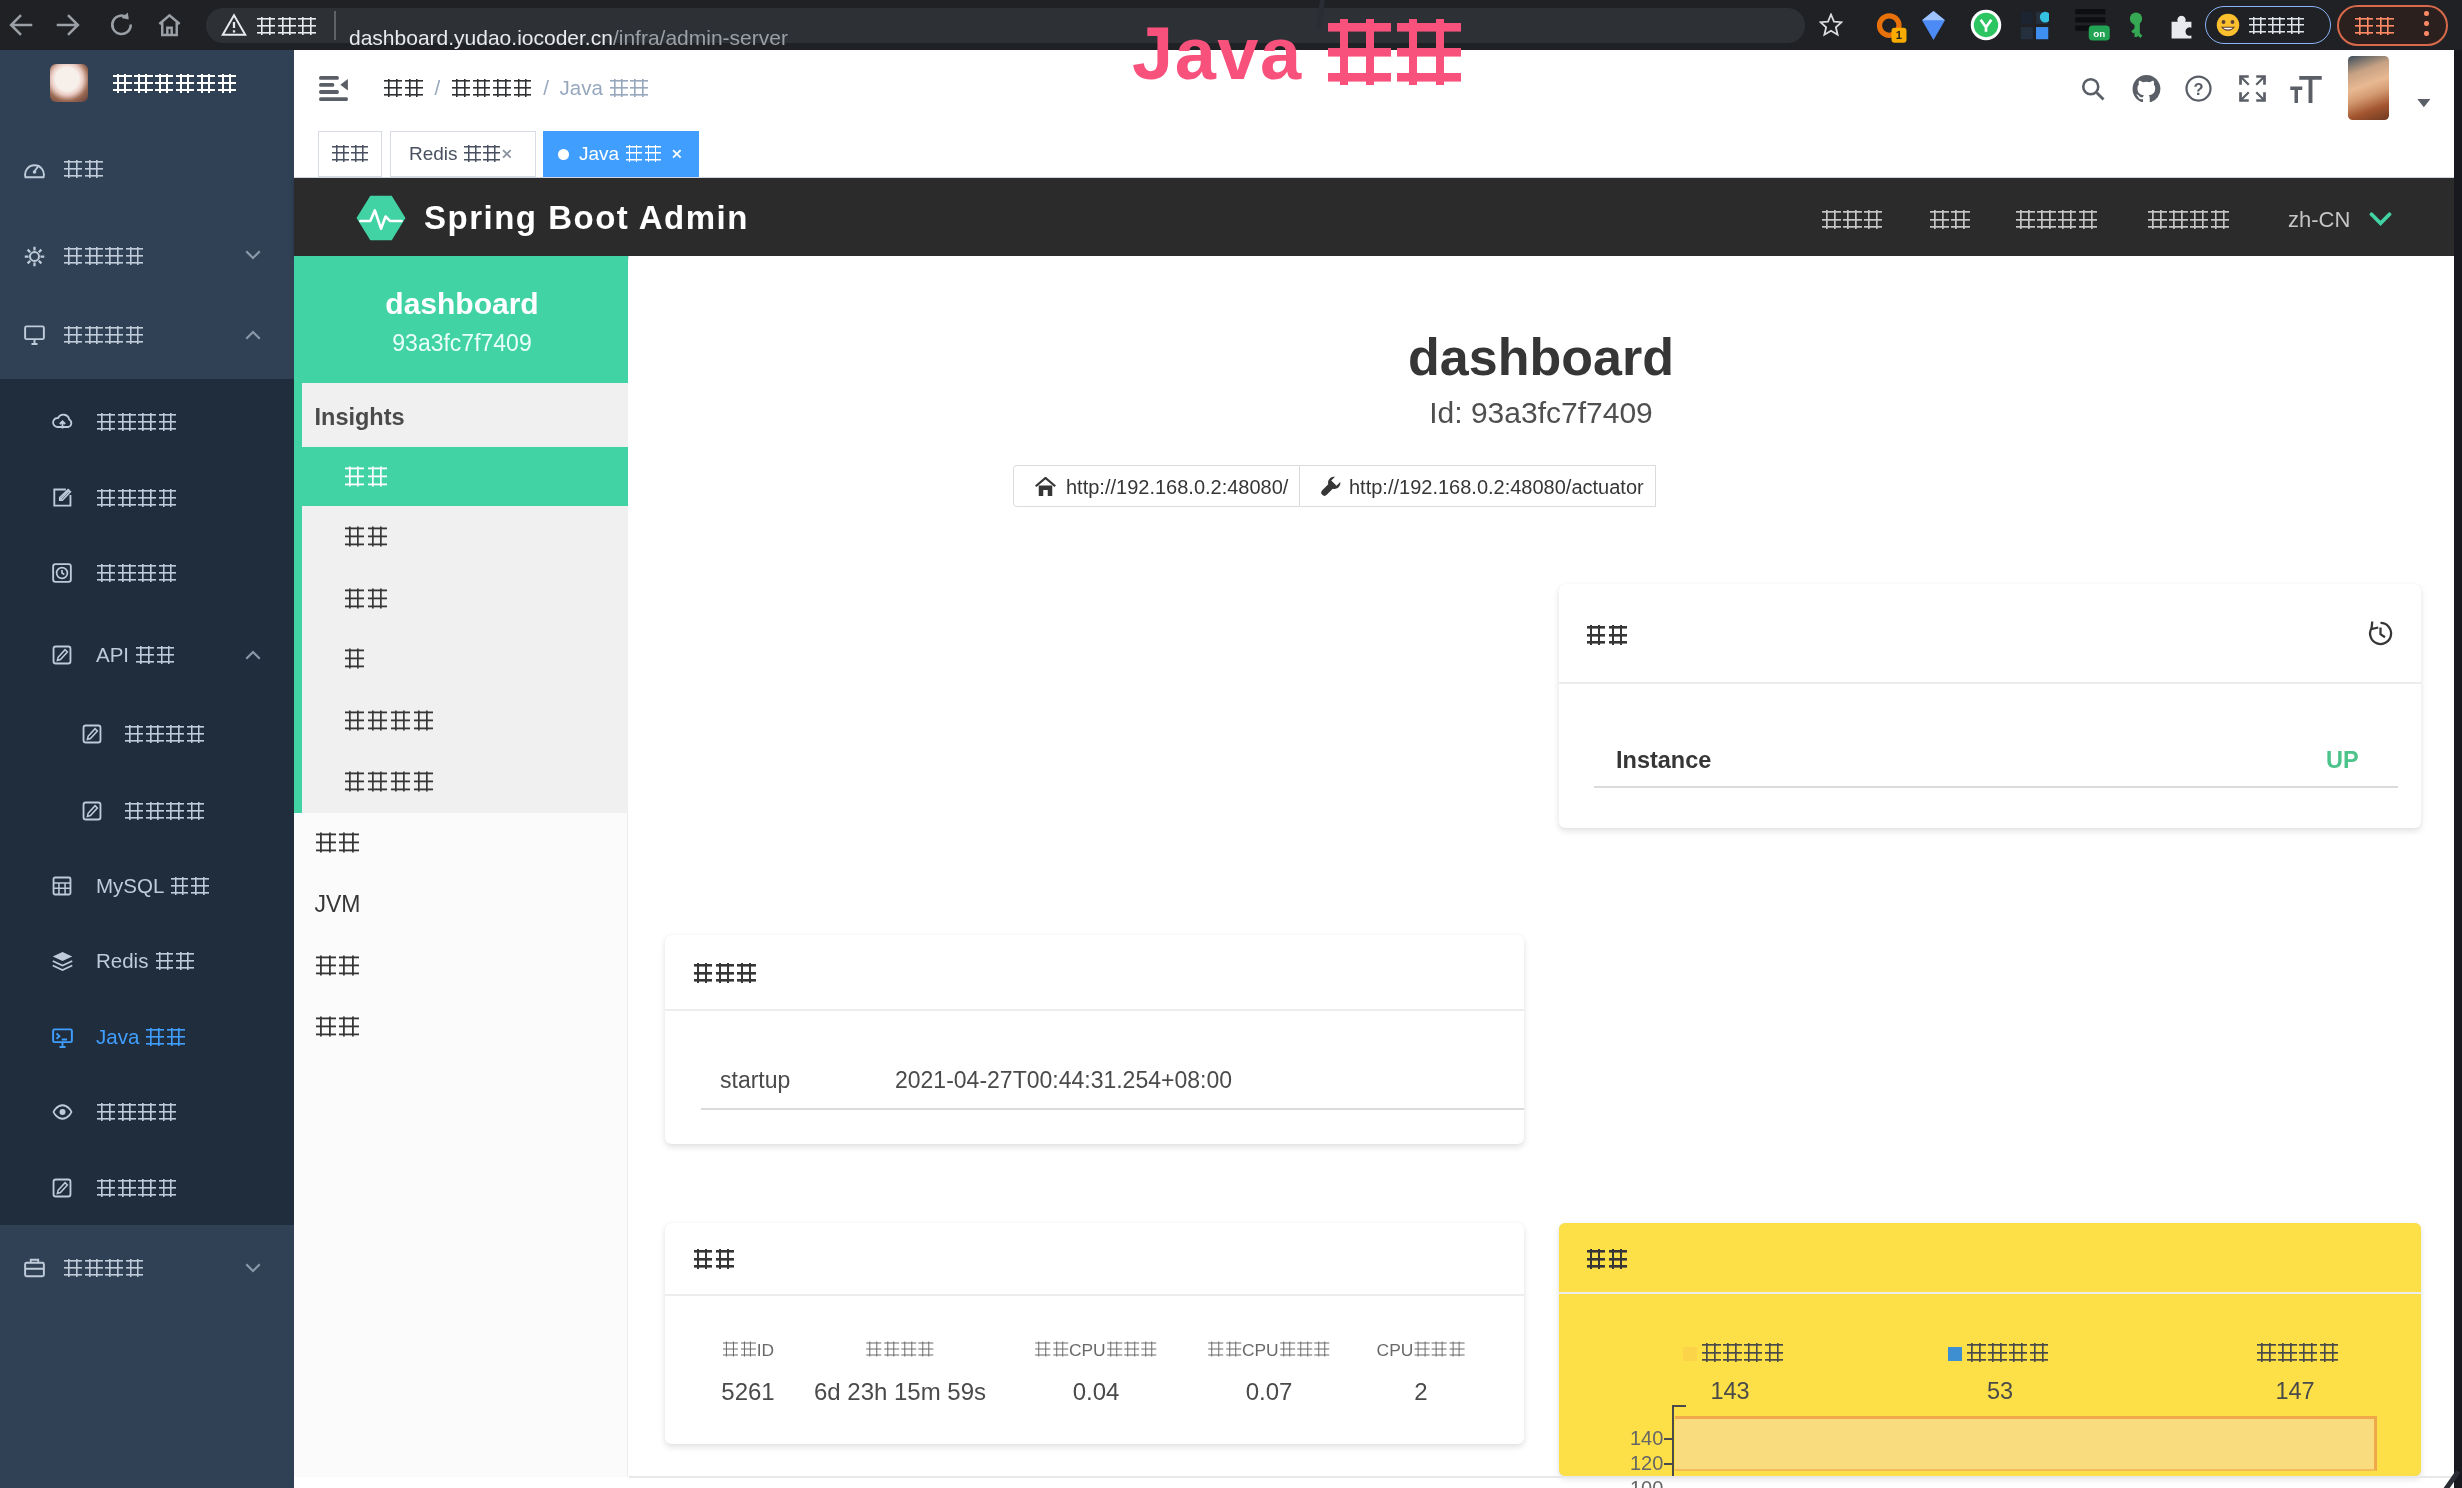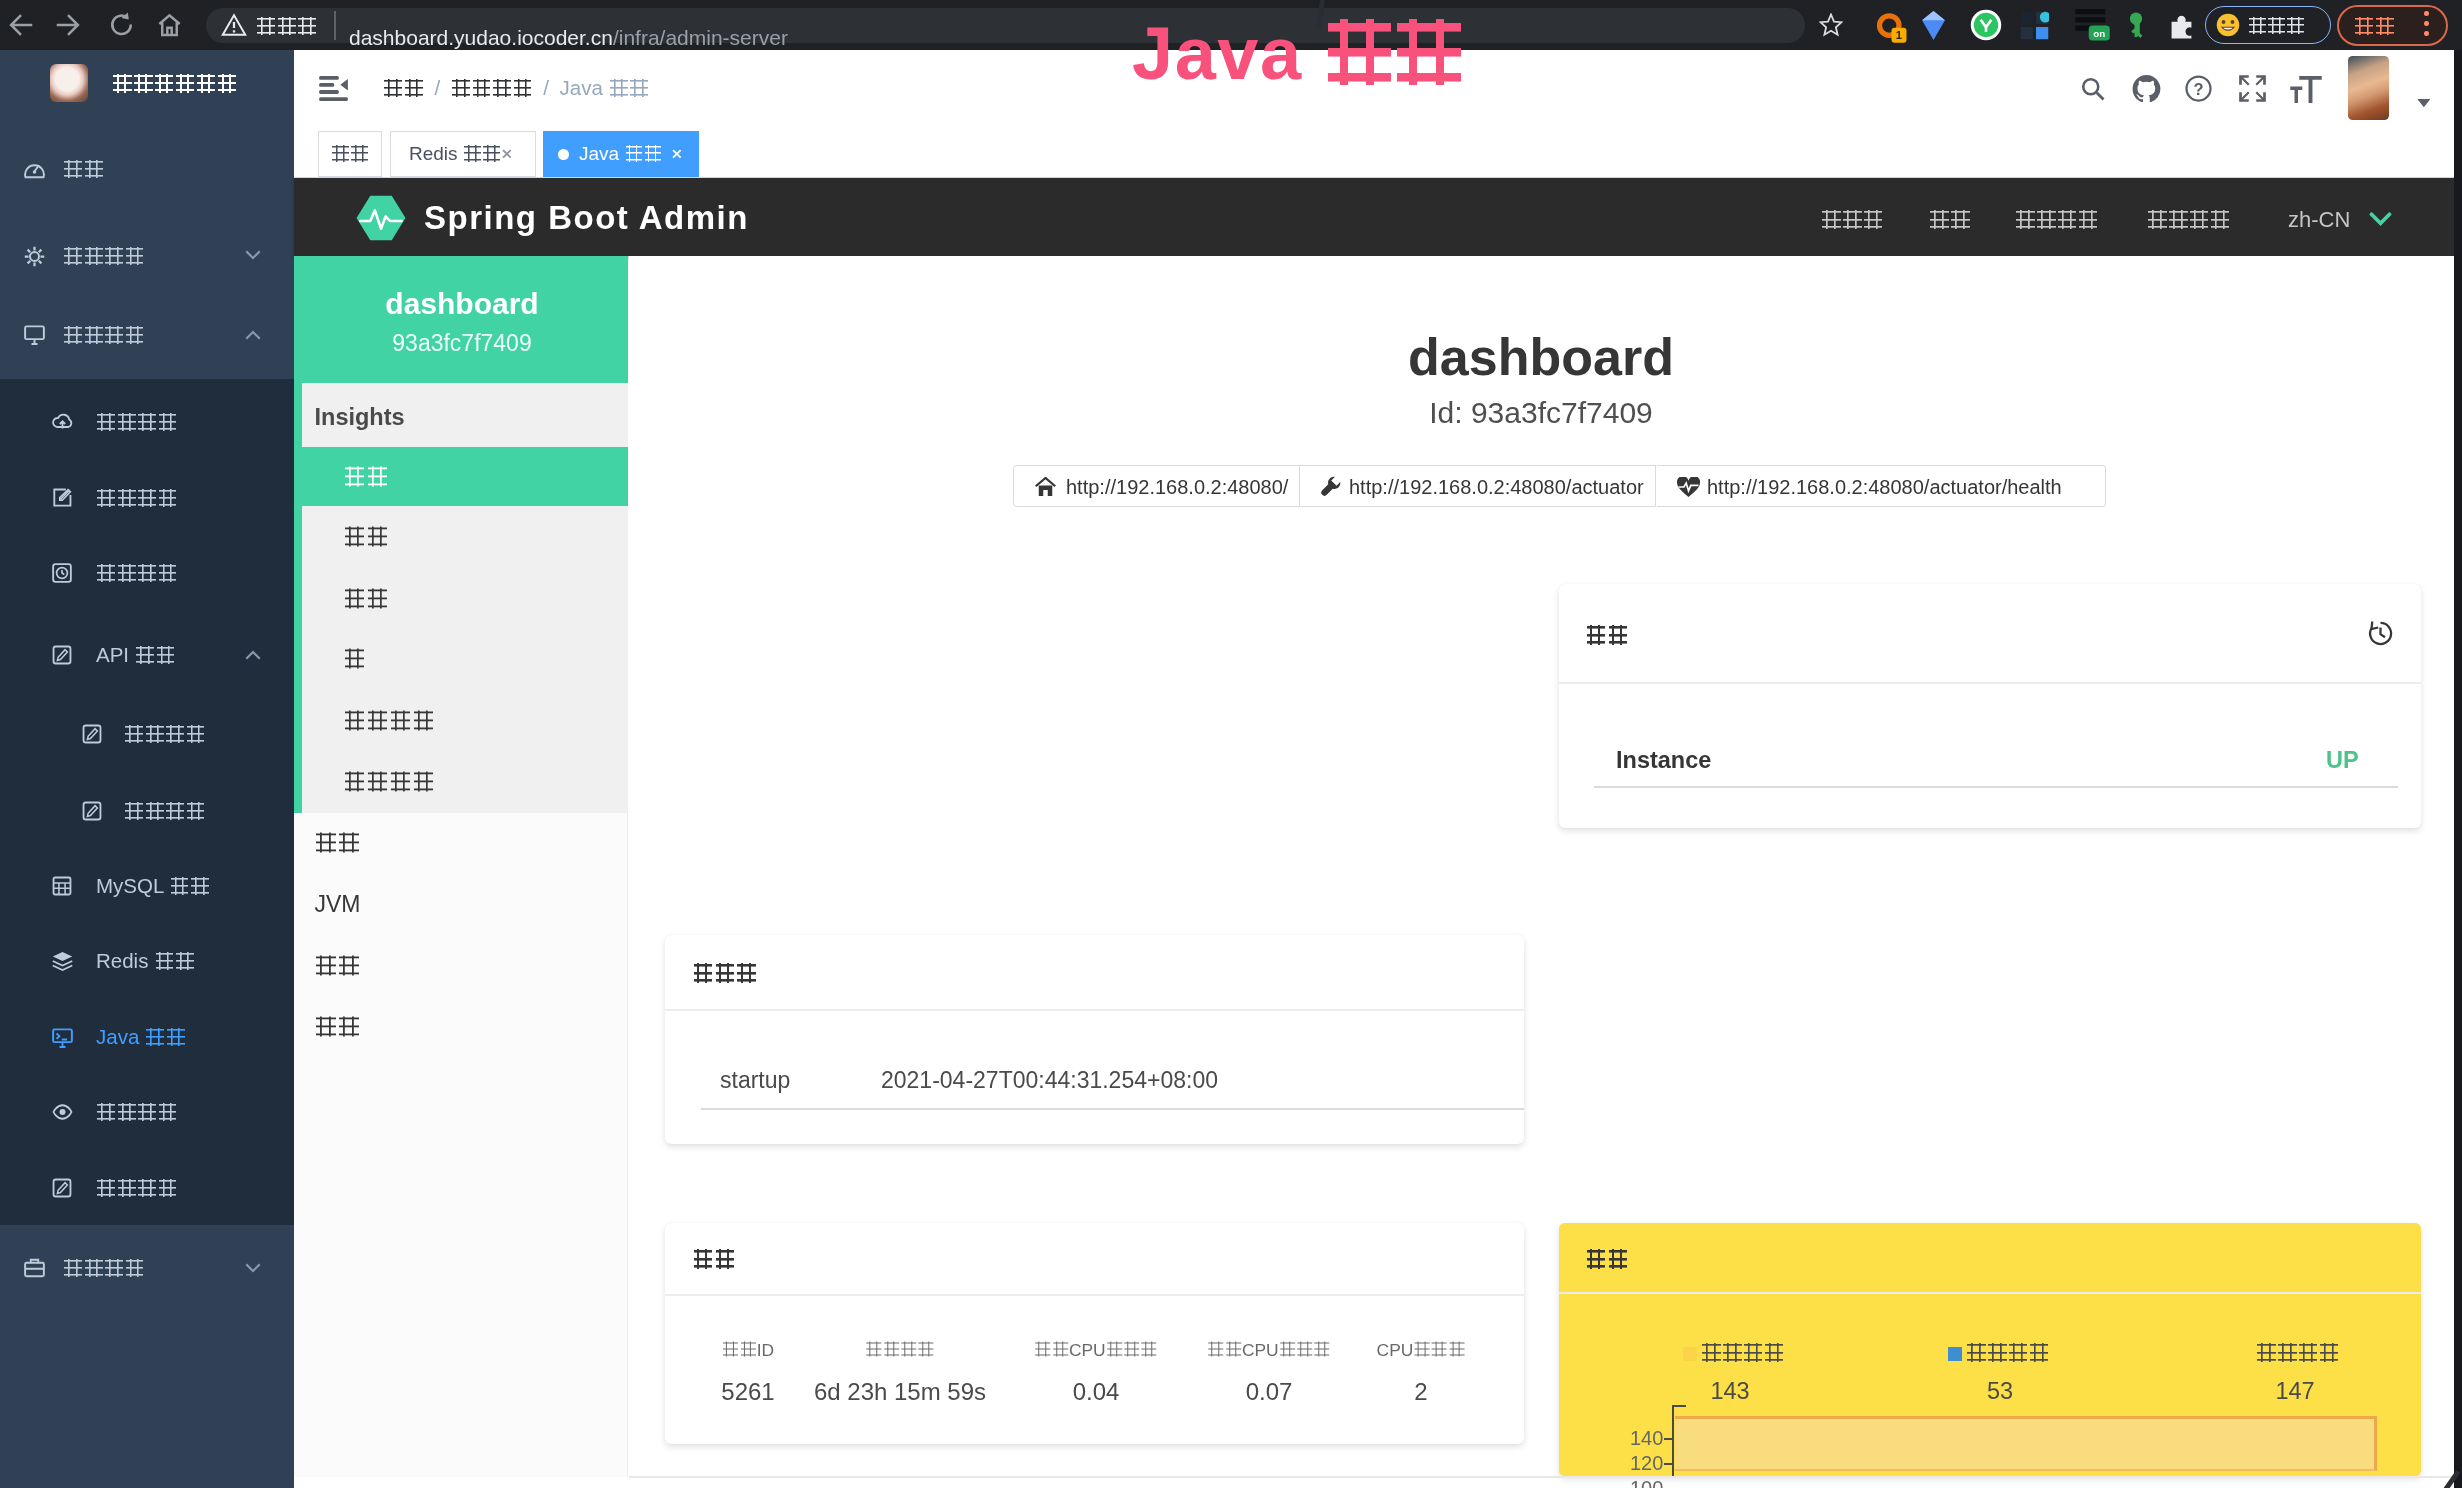--- a/index.html
+++ b/index.html
@@ -317,47 +317,40 @@
         <path d="M5 11 V25 H11 V17 H17 V25 H23 V11" fill="#363636"></path>
       </svg>
     <div class="t" style="left:52px;top:21px;font-size:20px;color:#363636">http://192.168.0.2:48080/</div>
   </div>
   <div class="a" style="left:671px;top:209px;width:356px;height:42px;border:1.5px solid #dbdbdb;border-left:none;background:#fff">
     <svg class="a" style="left:20px;top:10px" width="21" height="21" viewBox="0 0 28 28">
         <path d="M27 8 A8 8 0 0 1 17 17 L9 25 A3.5 3.5 0 0 1 3 19 L11 11 A8 8 0 0 1 20 1 L15 6 L22 13 L27 8" fill="#363636"></path>
       </svg>
     <div class="t" style="left:49px;top:21px;font-size:20px;color:#363636">http://192.168.0.2:48080/actuator</div>
   </div>
-  <div class="a" style="left:1028px;top:209px;width:449px;height:42px;border:1.5px solid #dbdbdb;border-left:none;border-radius:0 3.8px 3.8px 0;background:#fff">
-    <svg class="a" style="left:20px;top:11.4px" width="23" height="20" viewBox="0 0 30 26">
-        <path d="M15 26 C8 20 0 14 0 7.5 A7.5 7.5 0 0 1 15 5 A7.5 7.5 0 0 1 30 7.5 C30 14 22 20 15 26 Z" fill="#363636"></path>
-        <path d="M2 13 H9 L12 8 L15 18 L18 11 H28" stroke="#fff" stroke-width="2.2" fill="none"></path>
-      </svg>
-    <div class="t" style="left:50px;top:21px;font-size:20px;color:#363636">http://192.168.0.2:48080/actuator/health</div>
-  </div>
 
 
   <div class="a" style="left:930px;top:328px;width:862px;height:244px;border-radius:6px;background:#fff;box-shadow:0 3px 6px rgba(10,10,10,.12),0 0 0.8px rgba(10,10,10,.1)">
     <div class="t" style="left:26px;top:52px;font-size:22px;font-weight:bold;color:#363636"><i class="z b"></i><i class="z b"></i></div>
     <svg class="a" style="left:808px;top:36px" width="27" height="27" viewBox="0 0 36 36">
         <path d="M18 4 A14 14 0 1 1 6 11" stroke="#363636" stroke-width="3" fill="none"></path>
         <path d="M7 2 L6 12 L15 10" stroke="#363636" stroke-width="3" fill="none"></path>
         <path d="M18 10 V19 L24 23" stroke="#363636" stroke-width="3" fill="none"></path>
       </svg>
     <div class="a" style="left:0;top:98px;width:862px;height:1.5px;background:#ededed"></div>
     <div class="t" style="left:57px;top:176px;font-size:23.5px;font-weight:bold;color:#363636">Instance</div>
     <div class="t" style="left:767px;top:176px;font-size:23.5px;font-weight:bold;color:#4cc38a">UP</div>
     <div class="a" style="left:35px;top:202px;width:804px;height:1.5px;background:#dbdbdb"></div>
   </div>
 
   <div class="a" style="left:36px;top:679px;width:859px;height:209px;border-radius:6px;background:#fff;box-shadow:0 3px 6px rgba(10,10,10,.12),0 0 0.8px rgba(10,10,10,.1)">
     <div class="t" style="left:27px;top:39px;font-size:22px;font-weight:bold;color:#363636"><i class="z b"></i><i class="z b"></i><i class="z b"></i></div>
     <div class="a" style="left:0;top:74px;width:859px;height:1.5px;background:#ededed"></div>
     <div class="t" style="left:55px;top:145px;font-size:23px;color:#4a4a4a">startup</div>
-    <div class="t" style="left:216px;top:145px;font-size:23px;color:#4a4a4a">2021-04-27T00:44:31.254+08:00</div>
+    <div class="t" style="left:230px;top:145px;font-size:23px;color:#4a4a4a">2021-04-27T00:44:31.254+08:00</div>
     <div class="a" style="left:36px;top:173px;width:823px;height:1.5px;background:#dbdbdb"></div>
   </div>
 
   <div class="a" style="left:36px;top:967px;width:859px;height:221px;border-radius:6px;background:#fff;box-shadow:0 3px 6px rgba(10,10,10,.12),0 0 0.8px rgba(10,10,10,.1)">
     <div class="t" style="left:27px;top:37px;font-size:22px;font-weight:bold;color:#363636"><i class="z b"></i><i class="z b"></i></div>
     <div class="a" style="left:0;top:71px;width:859px;height:1.5px;background:#ededed"></div>
     <div class="tc" style="left:83px;top:127px;font-size:17.4px;color:#696969"><i class="z"></i><i class="z"></i>ID</div>
     <div class="tc" style="left:235px;top:127px;font-size:17.4px;color:#696969"><i class="z"></i><i class="z"></i><i class="z"></i><i class="z"></i></div>
     <div class="tc" style="left:431px;top:127px;font-size:17.4px;color:#696969"><i class="z"></i><i class="z"></i>CPU<i class="z"></i><i class="z"></i><i class="z"></i></div>
     <div class="tc" style="left:604px;top:127px;font-size:17.4px;color:#696969"><i class="z"></i><i class="z"></i>CPU<i class="z"></i><i class="z"></i><i class="z"></i></div>

